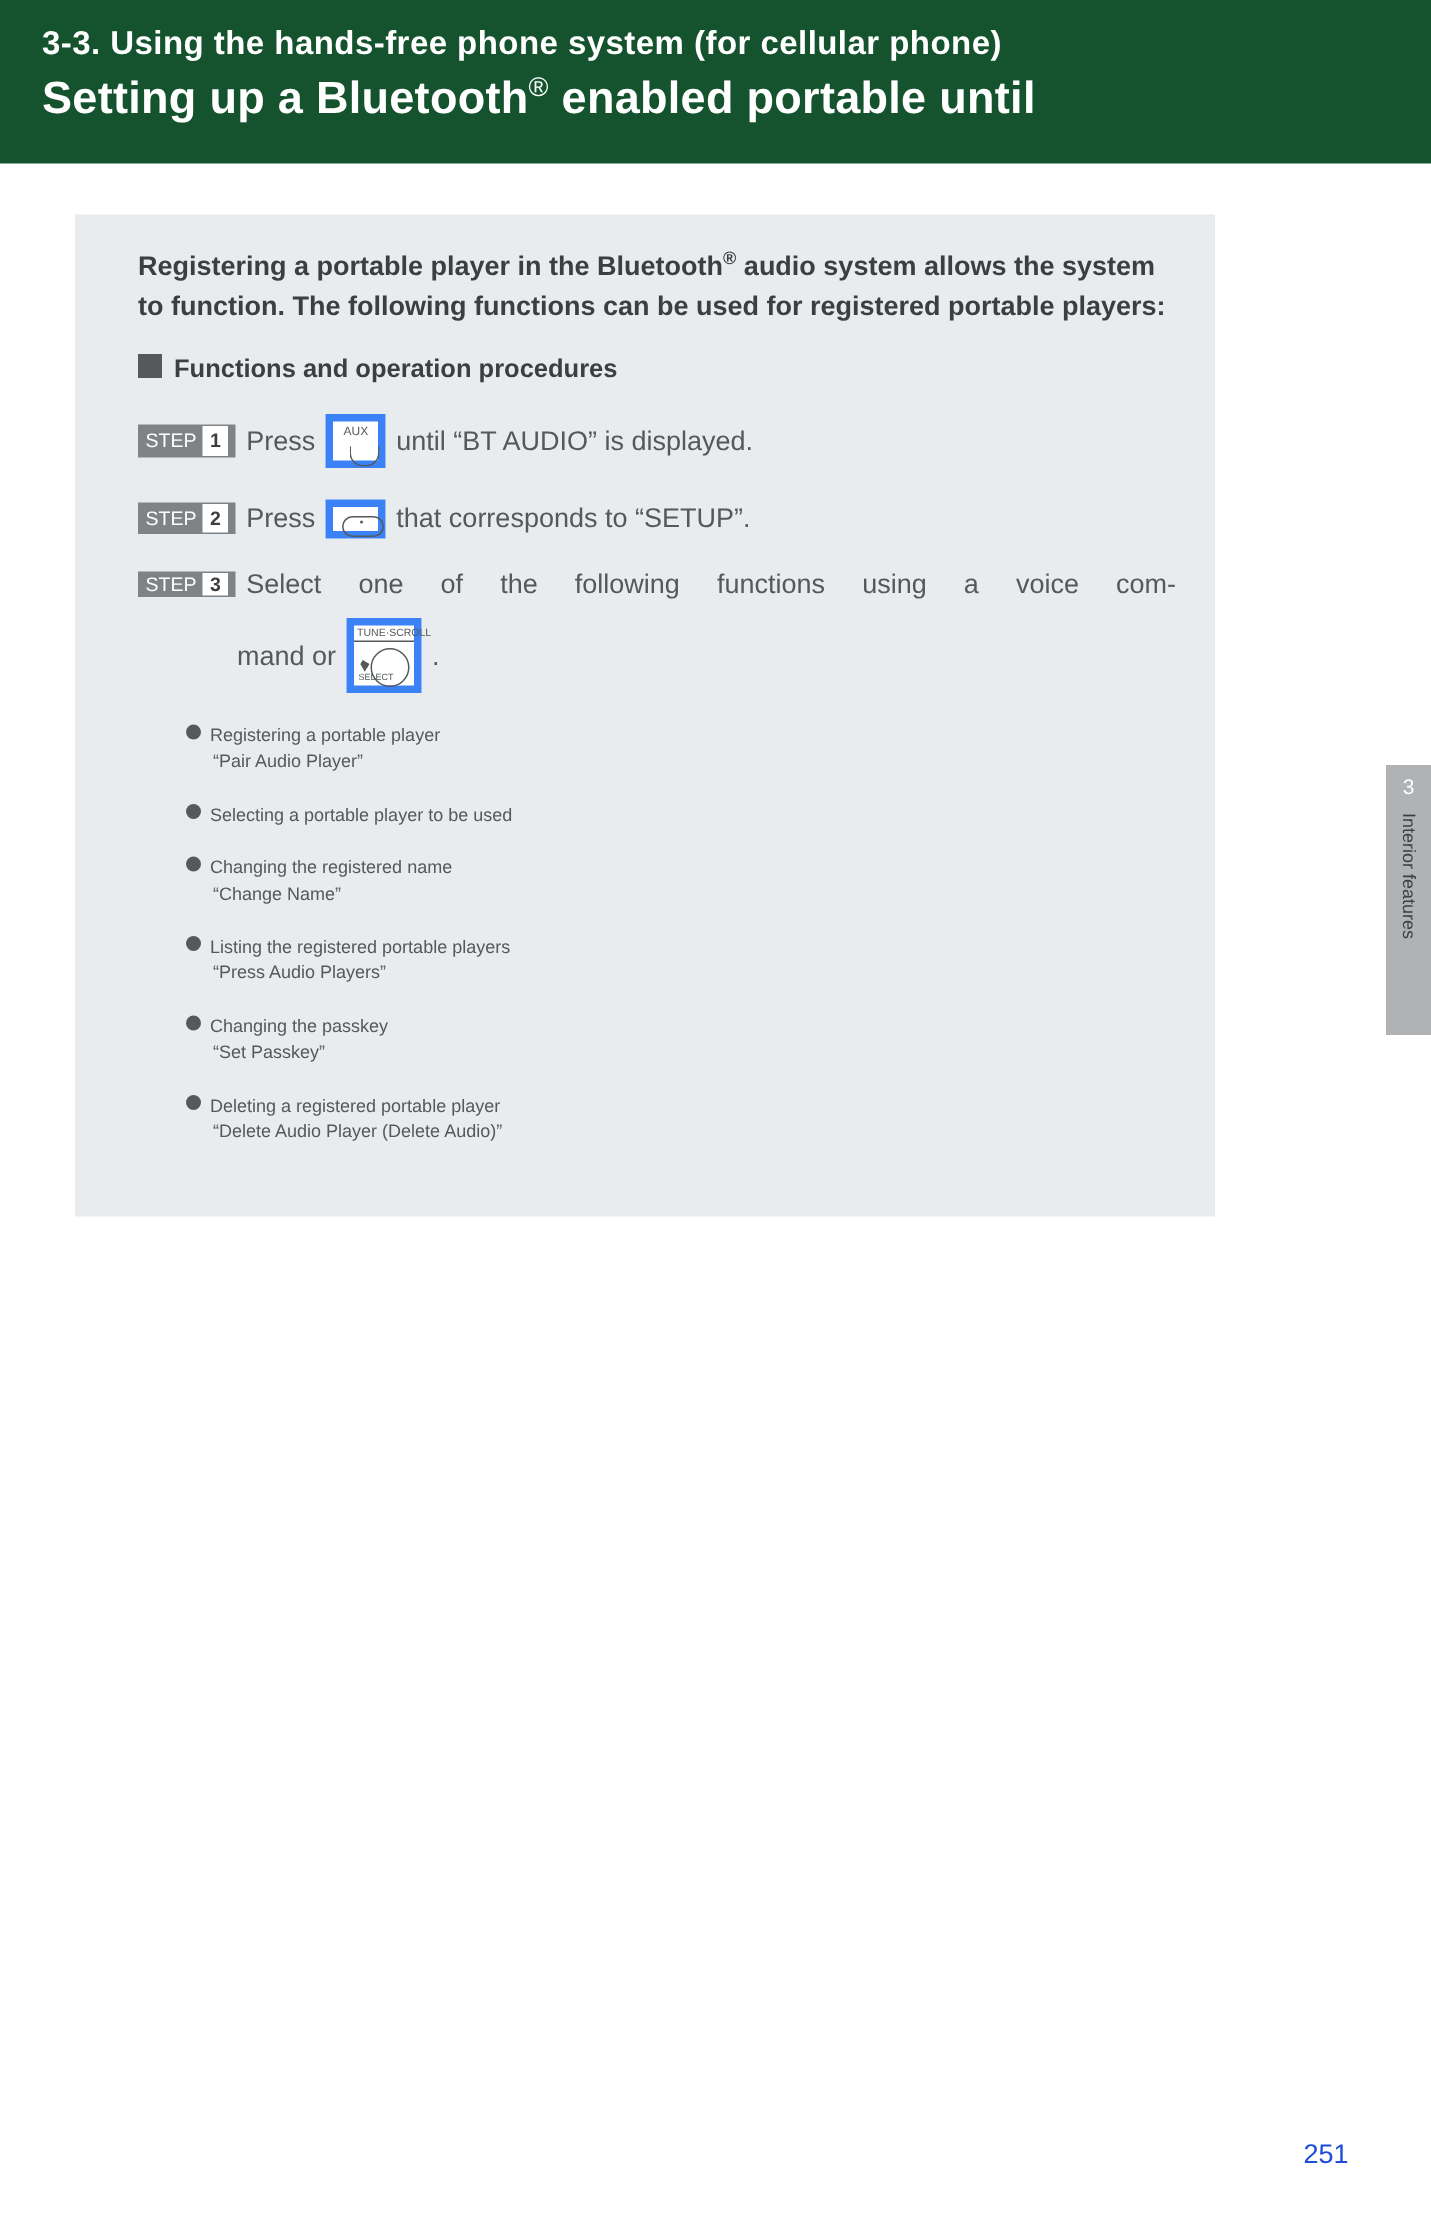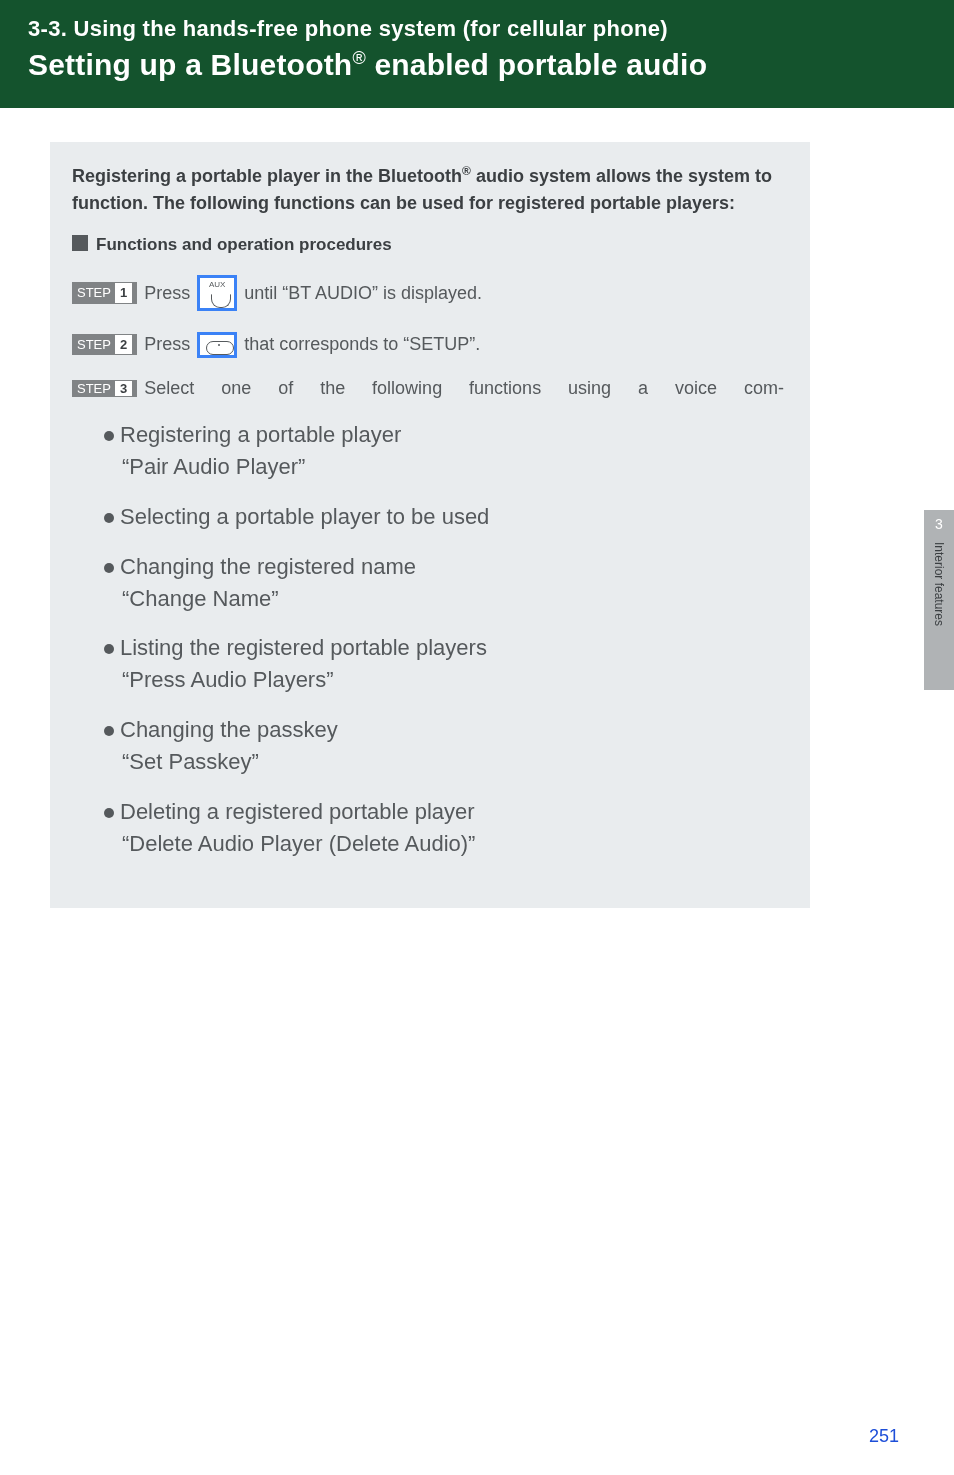--- a/index.html
+++ b/index.html
@@ -30,21 +30,21 @@
       font-size: 18px;
       vertical-align: super;
       font-weight: 400;
     }
     .content-area {
       padding: 34px 40px 0 50px;
       position: relative;
     }
     .content-panel {
       background: #e9ecee;
-      padding: 20px 26px 30px 22px;
+      padding: 20px 26px 30px 42px;
       width: 760px;
     }
     .intro-para {
       font-size: 18px;
       font-weight: 700;
       color: #3b3f42;
       line-height: 1.5;
       margin-bottom: 18px;
     }
     .sup-reg {
@@ -86,21 +86,21 @@
     .step-num-box {
       background: #fff;
       color: #3b3f42;
       font-weight: 700;
       padding: 0 5px;
       margin-left: 4px;
     }
     .inline-icon {
       display: inline-block;
       background: #fff;
-      border: 3px solid #3b82f6;
+      border: 5px solid #3b82f6;
       vertical-align: middle;
       margin: 0 7px;
     }
     .aux-icon {
       width: 40px;
       height: 36px;
       position: relative;
       text-align: center;
       font-size: 8px;
       line-height: 1;
@@ -203,21 +203,21 @@
       margin-left: 66px;
       display: flex;
       align-items: center;
       margin-top: 12px;
     }
     .func-list {
       margin-left: 32px;
     }
     .func-item {
       color: #55595c;
-      font-size: 22px;
+      font-size: 12px;
       margin-bottom: 18px;
       line-height: 1.45;
     }
     .bullet {
       display: inline-block;
       width: 10px;
       height: 10px;
       background: #55595c;
       border-radius: 50%;
       margin-right: 6px;
@@ -255,21 +255,21 @@
       font-size: 18px;
       color: #1d4ed8;
     }
   </style>
 </head>
 <body>
 
 <div class="header-band">
   <div class="section-id">3-3. Using the hands-free phone system (for cellular phone)</div>
   <div class="section-title">
-    <span>Setting up a Bluetooth</span><span class="sup-reg-title">®</span><span> enabled portable audio</span>
+    <span>Setting up a Bluetooth</span><span class="sup-reg-title">®</span><span> enabled portable until</span>
   </div>
 </div>
 
 <div class="content-area">
   <div class="content-panel">
 
     <p class="intro-para">
       <span>Registering a portable player in the Bluetooth</span><span class="sup-reg">®</span><span> audio system allows the system to function. The following functions can be used for registered portable players:</span>
     </p>
 
@@ -298,20 +298,30 @@
     </div>
 
     <div class="step3-wrapper">
       <div class="step3-first-line">
         <span class="step-box">
           <span>STEP</span>
           <span class="step-num-box">3</span>
         </span>
         <span class="text-just">Select one of the following functions using a voice com-</span>
       </div>
+      <div class="step3-second-line">
+        <span>mand or </span>
+        <span class="inline-icon knob-icon">
+          <span class="label-top">TUNE·SCROLL</span>
+          <span class="dial"></span>
+          <span class="arrow-l"></span>
+          <span class="sel">SELECT</span>
+        </span>
+        <span>.</span>
+      </div>
     </div>
 
     <div class="func-list">
       <div class="func-item">
         <span class="bullet"></span><span>Registering a portable player</span>
         <div class="func-sub">“Pair Audio Player”</div>
       </div>
       <div class="func-item">
         <span class="bullet"></span><span>Selecting a portable player to be used</span>
       </div>

